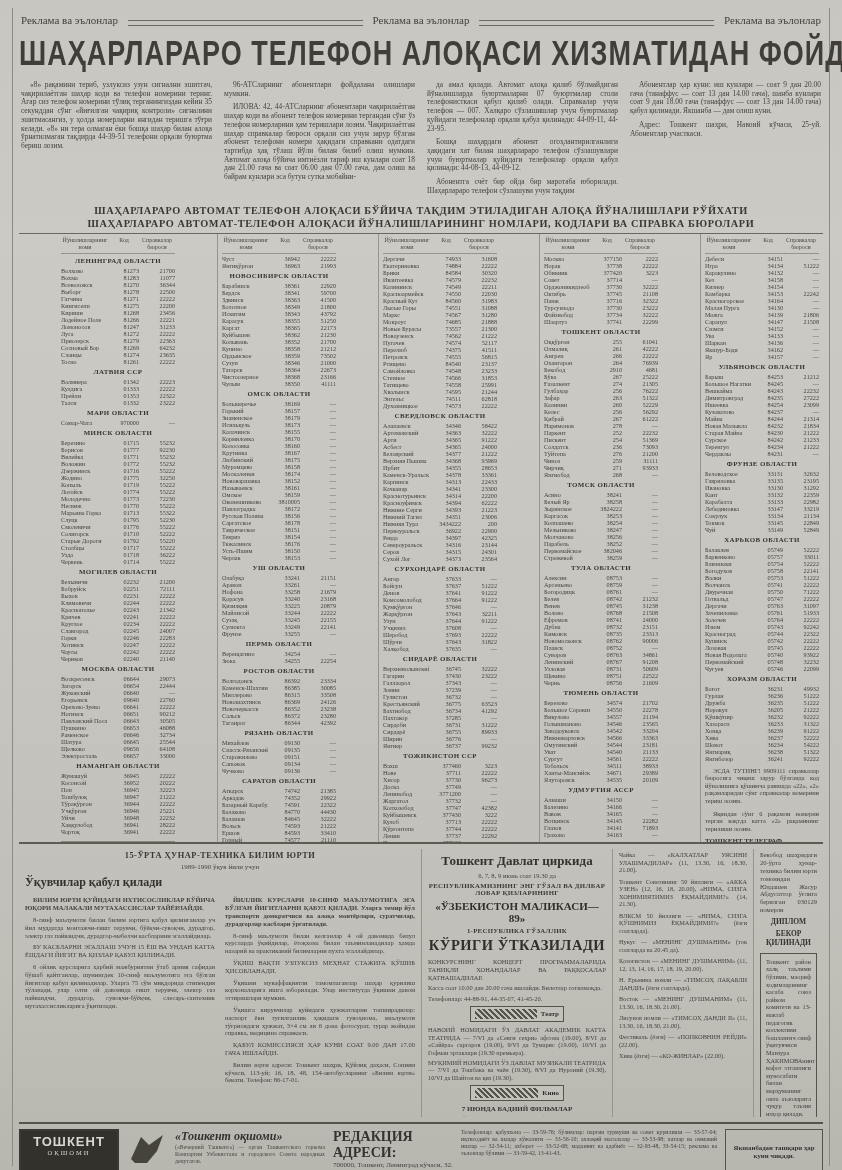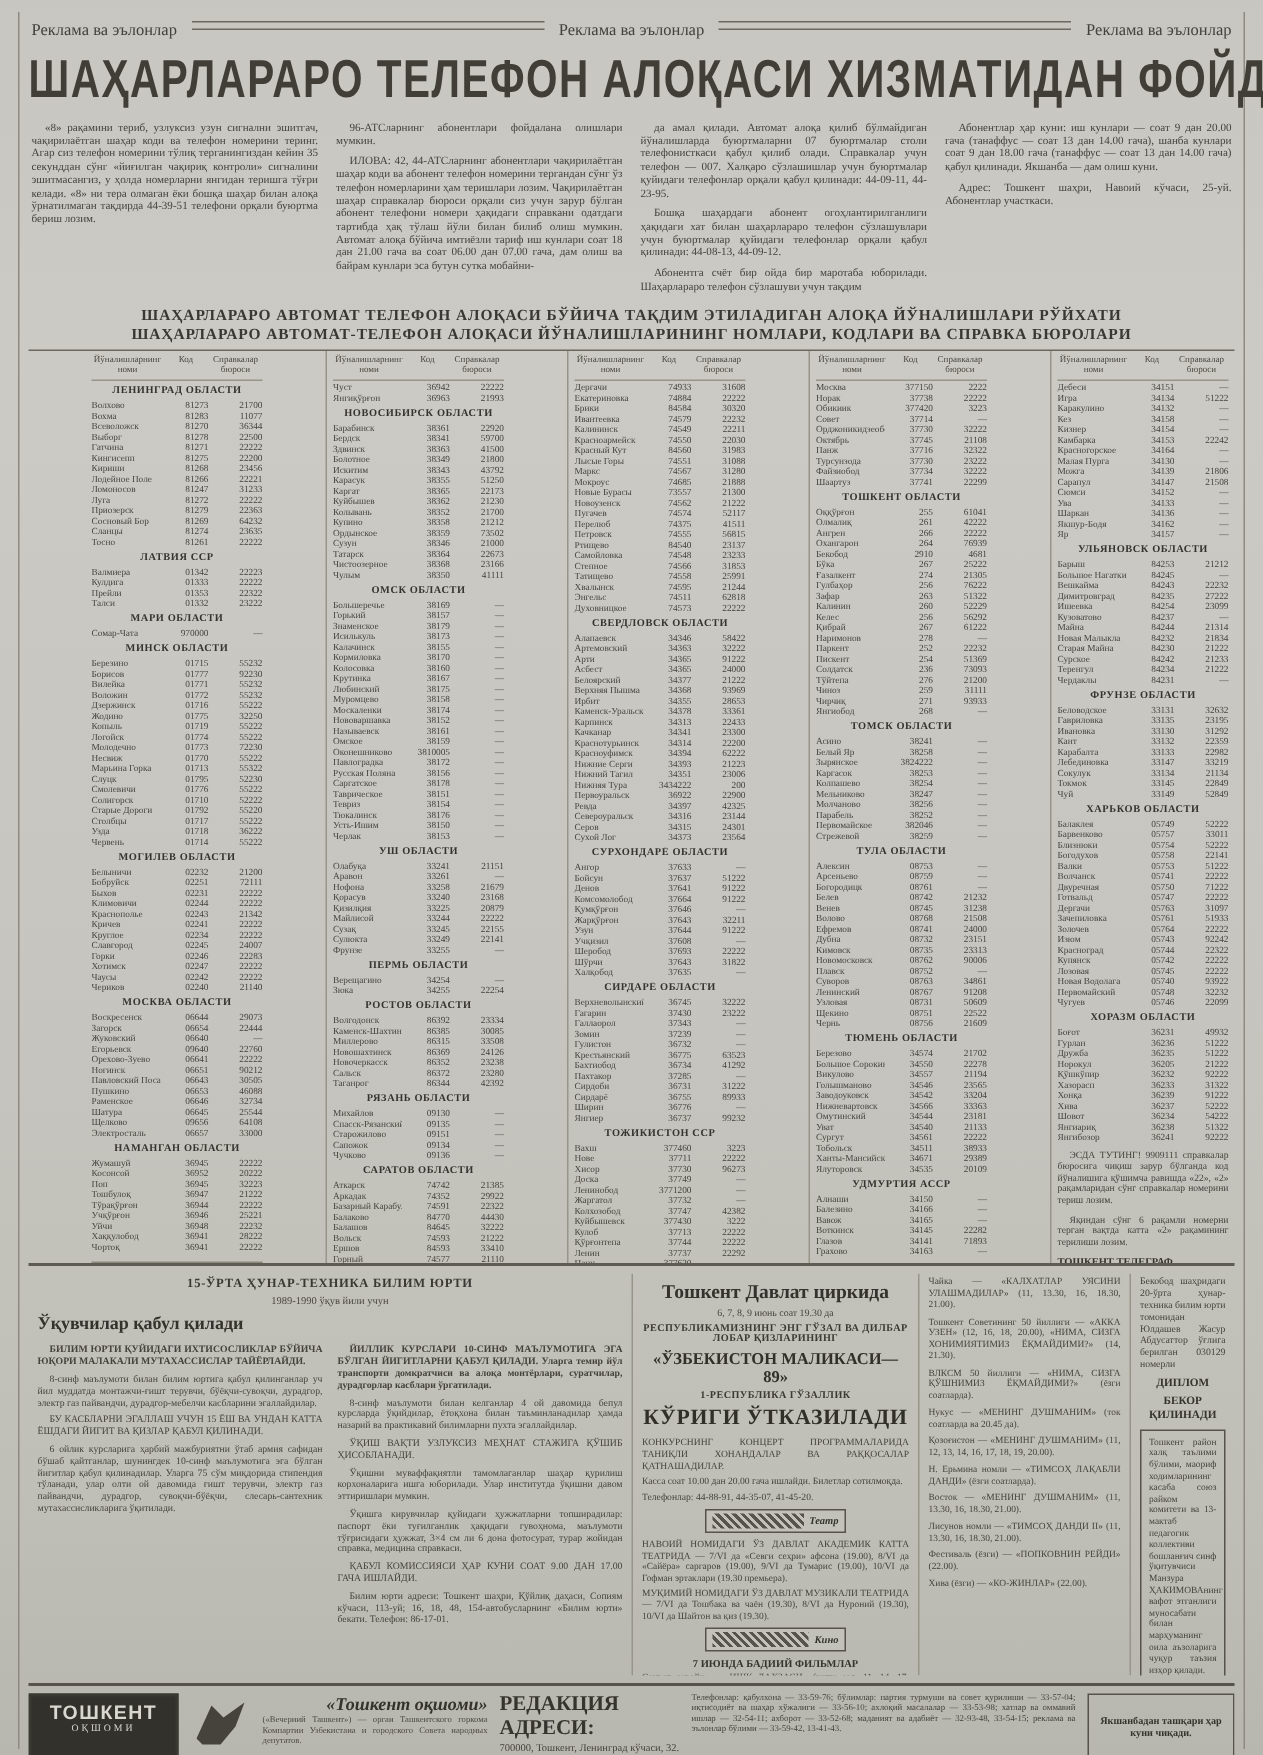--- a/index.html
+++ b/index.html
@@ -5,21 +5,21 @@
   html,body{margin:0;padding:0;}
   body{
     width:842px;height:1170px;overflow:hidden;position:relative;
     background:linear-gradient(180deg,#c7c6c0 0%,#cbcac4 20%,#c6c5bf 55%,#bfbeb7 85%,#b7b6af 100%);
     font-family:"Liberation Serif",serif;color:#3c3a35;
     -webkit-font-smoothing:antialiased;
   }
   .page{position:absolute;top:8px;left:12px;right:12px;bottom:4px;
     border-left:1px solid #8d8b81;border-right:1px solid #8d8b81;padding:0 6px;}
   
-  .adline{display:flex;align-items:flex-start;gap:10px;padding:6px 2px 2px;}
+  .adline{display:flex;align-items:flex-end;gap:10px;padding:6px 2px 2px;}
   .adline .lbl{font-size:11px;white-space:nowrap;color:#44423c;}
   .adline .rule{flex:1;height:4px;border-top:1px solid #6b695f;border-bottom:1px solid #6b695f;}
   
   .headline{ text-align:center;padding:10px 0 8px;color:#403e37;}
   .headline .t{display:inline-block;font-family:"Liberation Sans",sans-serif;font-weight:700;
     font-size:27px;letter-spacing:1px;transform:scaleY(1.32);transform-origin:center;white-space:nowrap;}
   
   .intro{display:flex;gap:12px;padding:4px 2px 2px;}
   .intro .icol{flex:1;min-width:0;}
   .intro .p{font-size:7.4px;line-height:8.7px;text-align:justify;text-indent:9px;margin:0 0 5px;color:#45433d;}
@@ -59,38 +59,38 @@
   .sch-cols .item:first-child{font-weight:700;}
   .ad-circus{width:178px;text-align:center;}
   .cir-title{font-size:13px;font-weight:700;margin:2px 0 3px;color:#34322c;}
   .cir-line{font-size:6.6px;margin:2px 0;color:#46443e;}
   .cir-caps{font-size:6.8px;font-weight:700;letter-spacing:0.3px;margin:3px 0;color:#3c3a34;}
   .cir-name{font-size:11px;font-weight:700;margin:4px 0 2px;color:#312f29;}
   .cir-big{font-size:14.5px;font-weight:700;letter-spacing:0.5px;margin:3px 0 4px;color:#312f29;}
   .cir-p{font-size:6.4px;line-height:7.6px;text-align:justify;margin:0 0 3px;color:#45433d;}
   .ticket{display:flex;align-items:center;gap:4px;border:1px solid #55534a;margin:4px auto;width:84px;padding:2px 4px;background:#c2c1ba;}
   .ticket .hatch{flex:1;height:10px;background:repeating-linear-gradient(45deg,#56544b 0 2px,transparent 2px 4px);}
-  .ticket .tl{font-size:7px;font-weight:700;color:#36342e;font-style:italic;}
+  .ticket .tl{font-size:7px;font-weight:700;color:#36342e;}
   .stage .item{font-size:6.3px;line-height:7.4px;text-align:justify;margin:0 0 3px;color:#45433d;}
   .kino-h{font-size:7px;font-weight:700;margin:2px 0;color:#36342e;}
   .ad-cinema{width:128px;}
   .ad-cinema .item{font-size:6.3px;line-height:7.5px;text-align:justify;margin:0 0 4px;color:#45433d;}
   .ad-notices{flex:1;}
   .not-p{font-size:6.5px;line-height:7.8px;text-align:justify;margin:0 0 3px;color:#45433d;}
   .not-diploma{text-align:center;font-weight:700;font-size:7.5px;margin:3px 0;color:#36342e;}
   .not-box{border:1.5px solid #55534a;padding:4px 5px;margin:6px 0;}
   .not-box .item{font-size:6.3px;line-height:7.6px;text-align:justify;color:#45433d;}
   
   .mast{display:flex;gap:8px;align-items:stretch;border-top:2px solid #55534a;margin-top:5px;padding-top:5px;height:46px;overflow:hidden;}
   .logo{border:2px solid #3a3832;background:#33312b;color:#d8d7d0;width:92px;text-align:center;padding:3px 2px;}
   .logo .l1{font-family:"Liberation Sans",sans-serif;font-weight:700;font-size:13px;letter-spacing:1px;}
   .logo .l2{font-size:6.5px;letter-spacing:2px;}
   .mast svg{display:block;}
   .paper{width:150px;}
-  .paper .nm{font-size:12px;font-weight:700;font-style:italic;color:#34322c;text-align:right;}
+  .paper .nm{font-size:12px;font-weight:700;font-style:italic;color:#34322c;}
   .paper .ds{font-size:5.8px;line-height:6.6px;color:#4c4a43;text-align:justify;}
   .addr{width:120px;}
   .addr .al{font-size:14px;font-weight:700;color:#36342e;}
   .addr .av{font-size:7px;line-height:8px;color:#45433d;}
   .phones{flex:1;font-size:5.9px;line-height:6.8px;text-align:justify;color:#45433d;}
   .schedbox{border:1.5px solid #55534a;width:92px;display:flex;align-items:center;justify-content:center;text-align:center;
     font-size:6.8px;font-weight:700;line-height:8px;padding:2px;color:#36342e;}
 </style>
 </head>
 <body>

